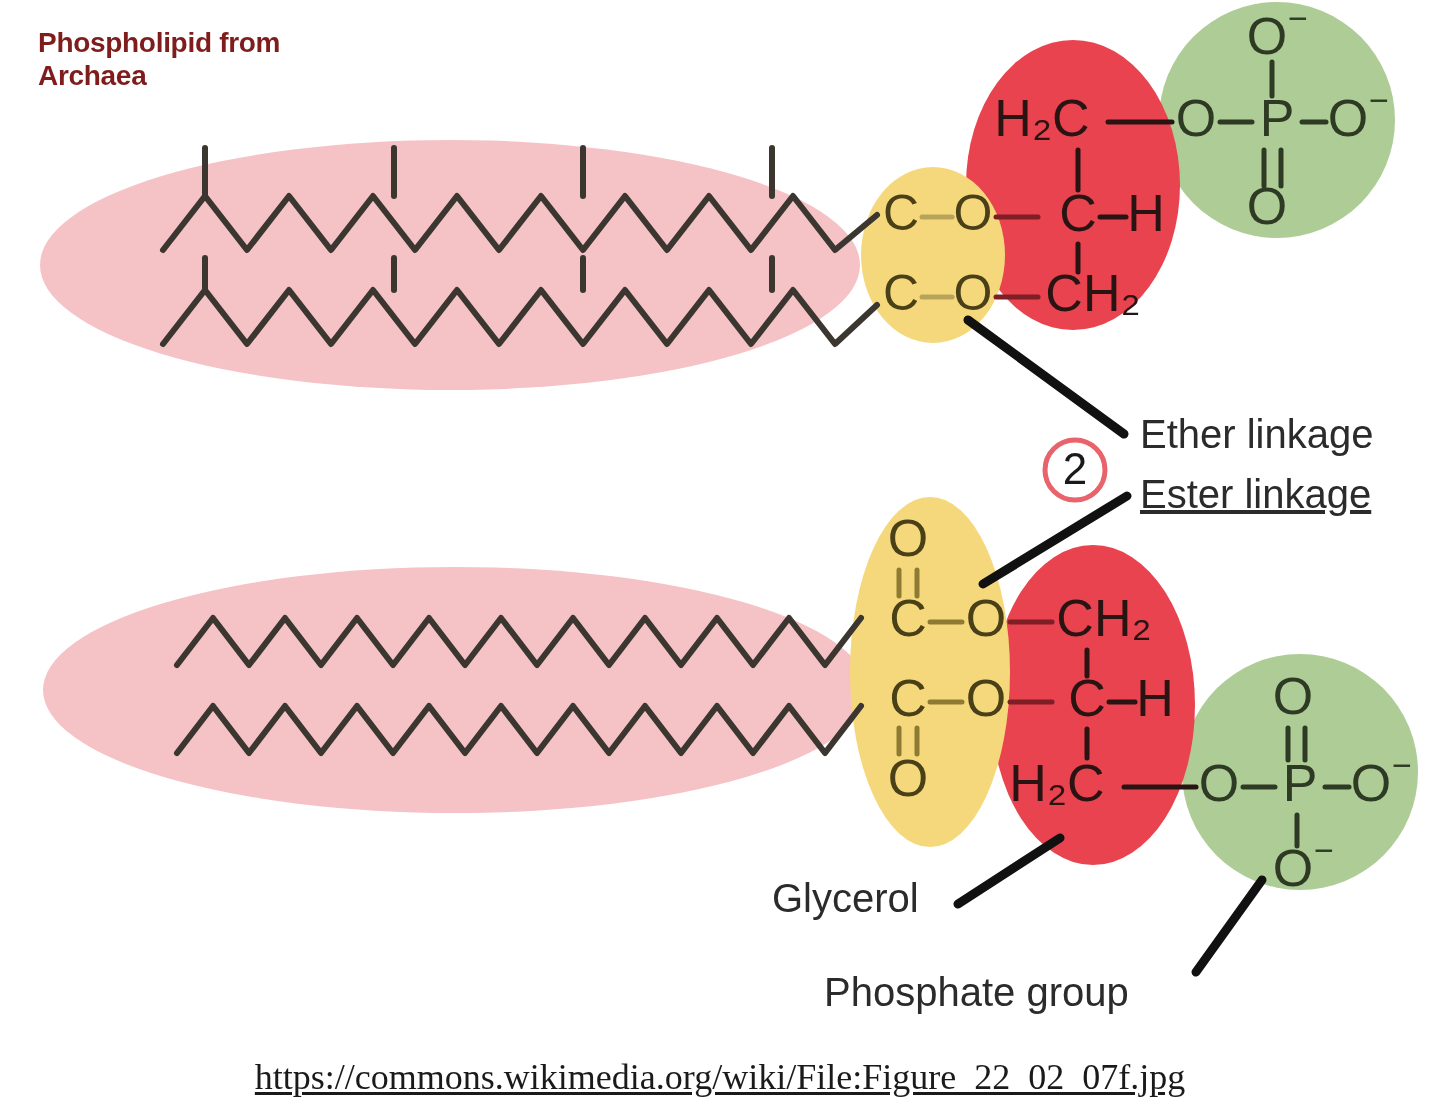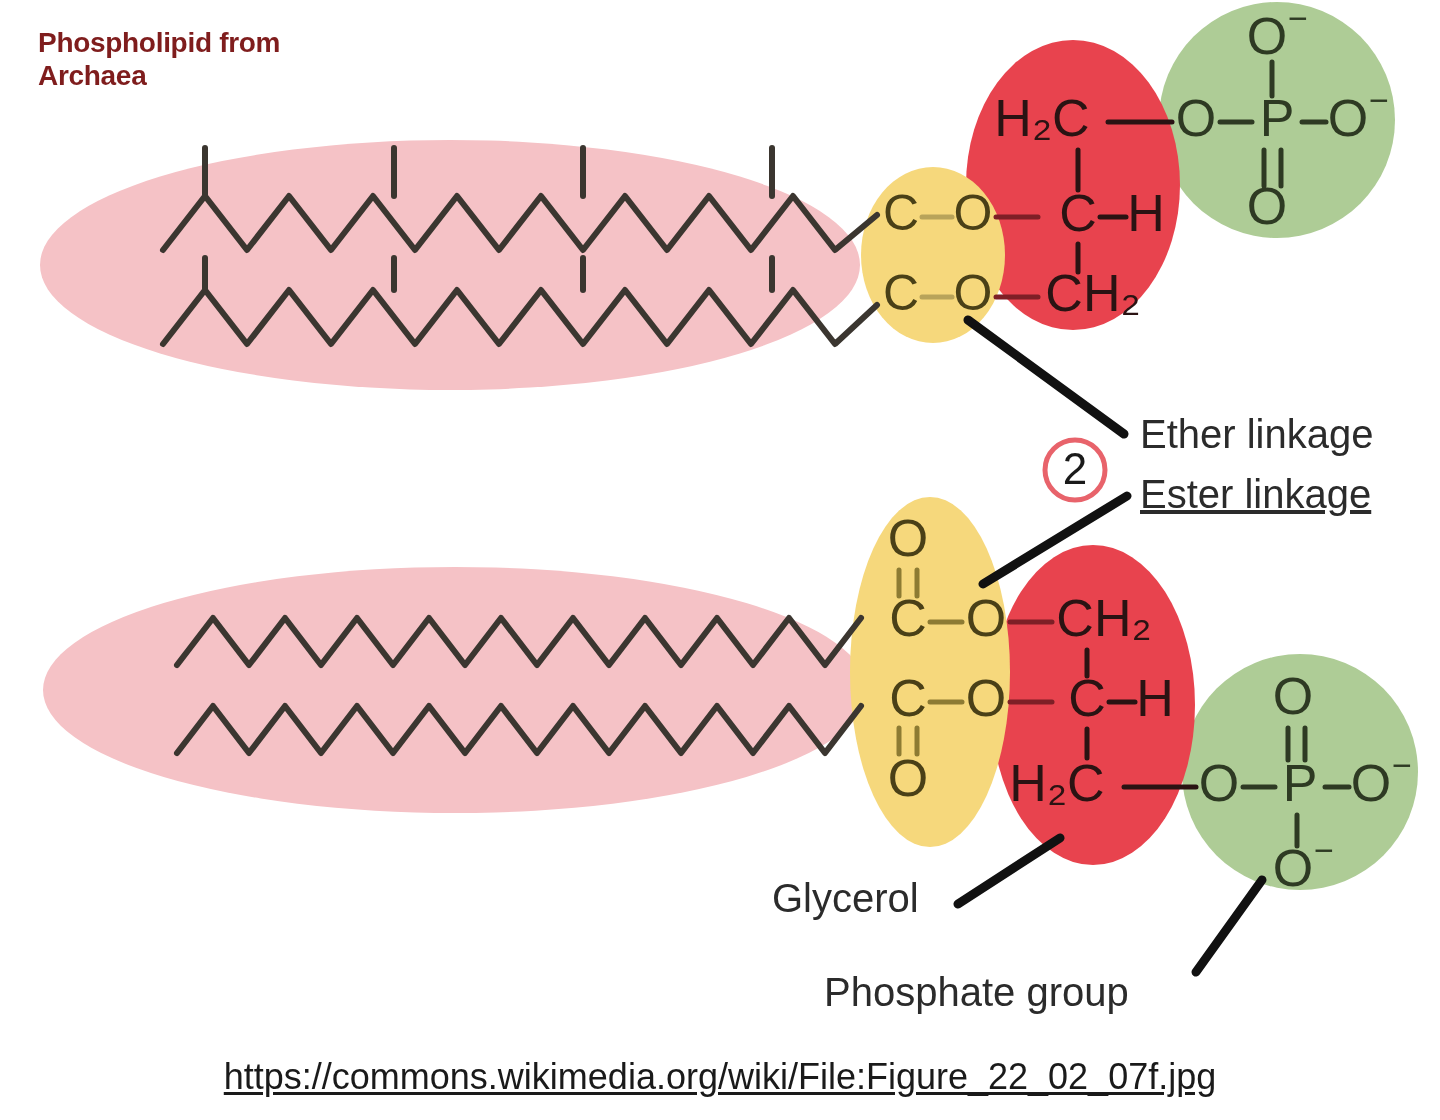--- a/index.html
+++ b/index.html
@@ -45,21 +45,21 @@
   #label-ester { left: 1140px; top: 472px; text-decoration: underline; }
   #label-glycerol { left: 772px; top: 876px; }
   #label-phosphate { left: 824px; top: 942px; margin-top: 28px; }
 
   #source-url {
     position: absolute;
     left: 0;
     top: 1056px;
     width: 1440px;
     text-align: center;
-    font-family: Liberation Sans, sans-serif;
+    font-family: Liberation Serif, serif;
     font-size: 36px;
     color: #1a1a1a;
     text-decoration: underline;
     text-underline-offset: 3px;
   }
 </style>
 </head>
 <body>
 
 <div id="page">

